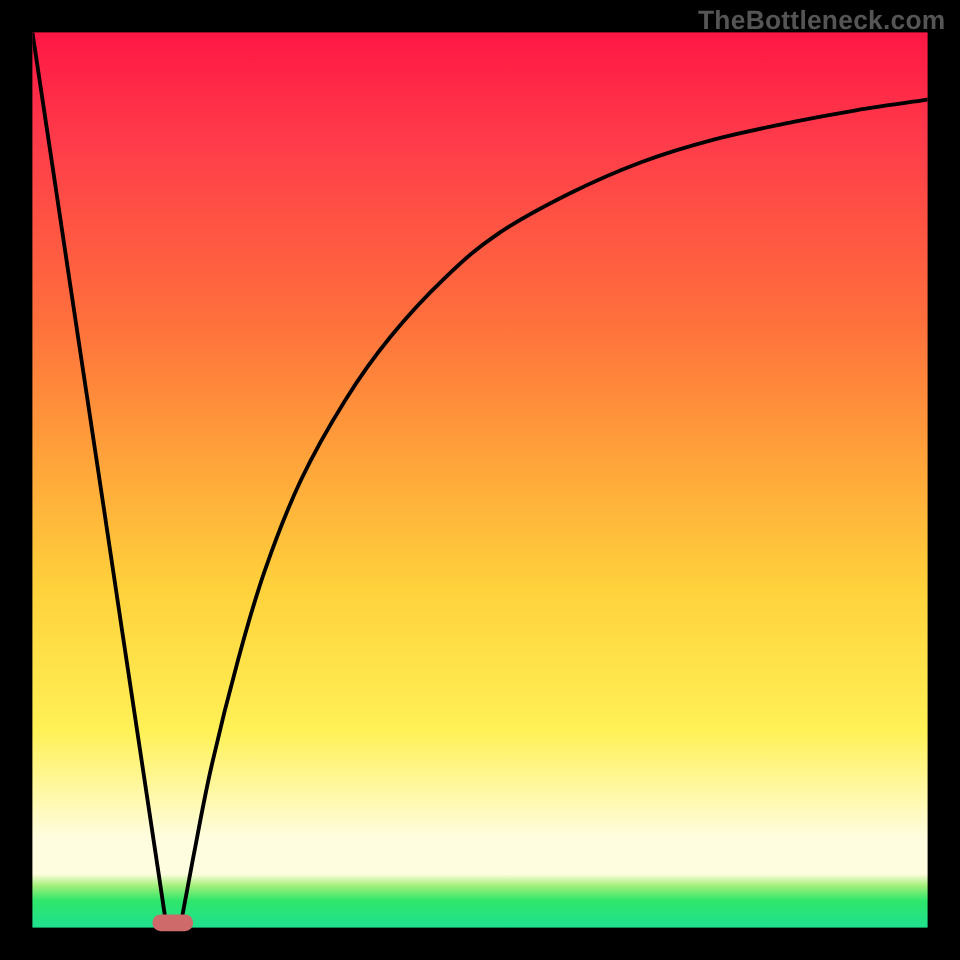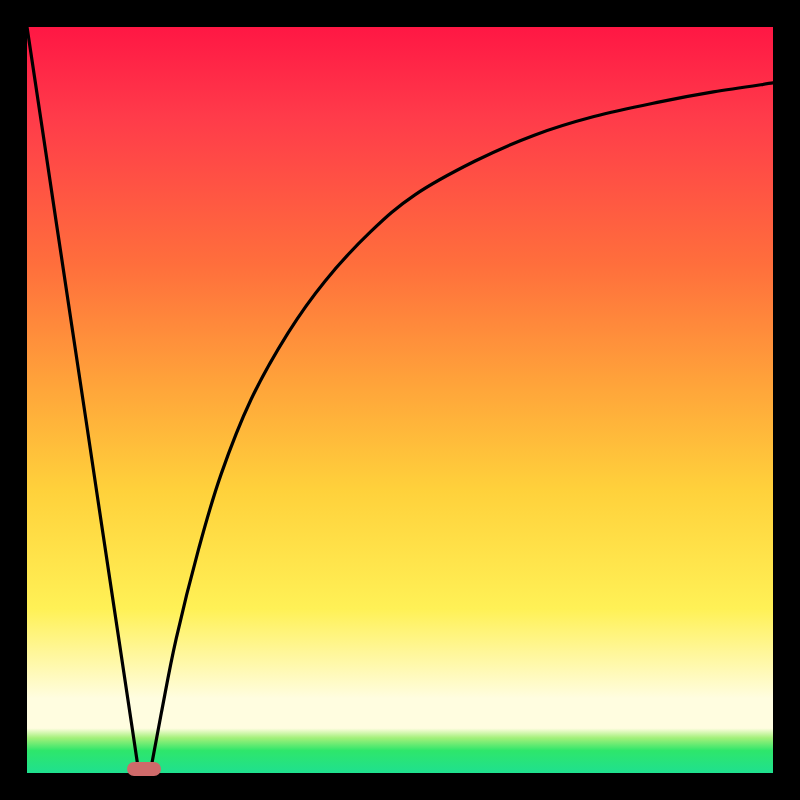--- a/index.html
+++ b/index.html
@@ -69,20 +69,21 @@
     border-radius: 7px;
     background: #cf6a6a;
     z-index: 4;
     transform: translate(-50%, -50%);
   }
 </style>
 </head>
 <body>
 
 <div class="frame">
+  <div class="watermark">TheBottleneck.com</div>
 
   <div class="plot">
     <svg class="curves" viewBox="0 0 746 746" preserveAspectRatio="none">
       <path id="left-branch-path" class="curve-line" d="M 0 0 L 14.92 99.21799999999996 L 29.84 199.18200000000002 L 44.76 298.40000000000003 L 59.68 397.618 L 74.60000000000001 497.582 L 89.52 596.8 L 104.44000000000001 696.018 L 111.89999999999999 746"></path>
       <path id="right-branch-path" class="curve-line" d="M 123.09 746 C 125.1042 735.2576, 129.5802 710.4904, 134.28 686.32 C 138.9798 662.1496000000001, 142.48600000000002 641.2616, 149.20000000000002 611.72 C 155.91400000000002 582.1784, 163.5232 551.7416000000001, 171.58 522.2 C 179.63680000000002 492.65840000000003, 184.56040000000002 474.45599999999996, 193.96 447.59999999999997 C 203.3596 420.74399999999997, 211.7148 398.5132, 223.79999999999998 373 C 235.88519999999997 347.4868, 247.67199999999997 327.3448, 261.09999999999997 305.86 C 274.52799999999996 284.3752, 283.6292 271.76779999999997, 298.40000000000003 253.64 C 313.17080000000004 235.51219999999998, 327.0464 220.59219999999996, 343.16 205.14999999999998 C 359.27360000000004 189.7078, 369.12080000000003 180.60660000000001, 387.92 167.85000000000002 C 406.7192 155.09340000000003, 426.11519999999996 145.0224000000001, 447.59999999999997 134.2800000000001 C 469.0848 123.53760000000008, 485.7952 116.22679999999998, 507.28000000000003 108.16999999999996 C 528.7648 100.11319999999994, 544.1324000000001 95.56259999999997, 566.96 89.51999999999998 C 589.7876 83.47739999999999, 612.6152000000001 79.03124000000001, 634.1 74.60000000000002 C 655.5848 70.16876000000003, 666.1780000000001 68.25900000000006, 686.32 64.90200000000004 C 706.462 61.54500000000003, 735.2576 57.56135999999995, 746 55.94999999999993"></path>
     </svg>
     <div id="marker-el" class="marker" style="left: 117.122px; top: 741.524px;"></div>
   </div>
 </div>
 

